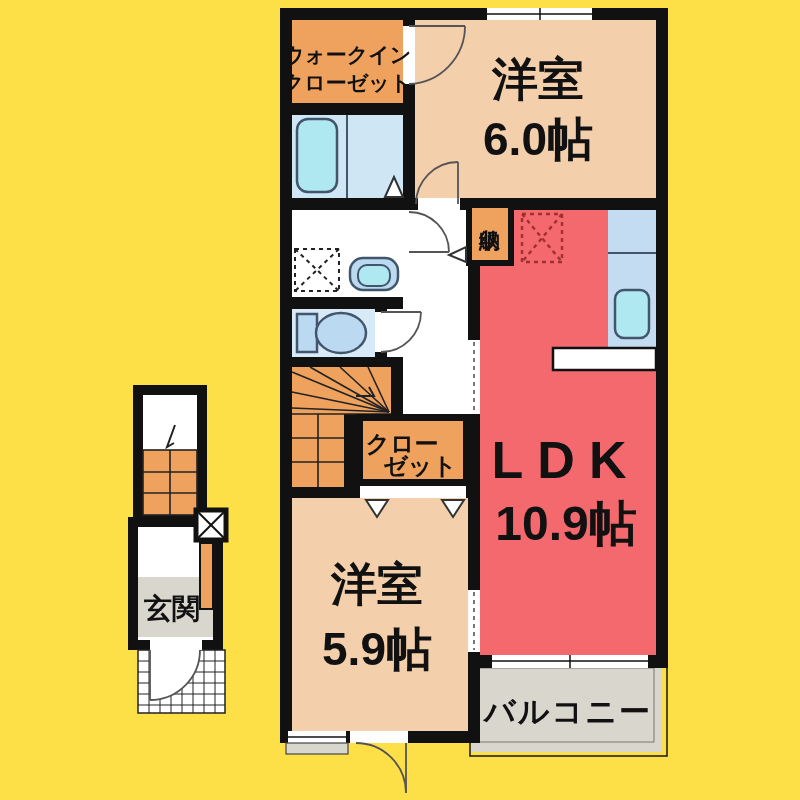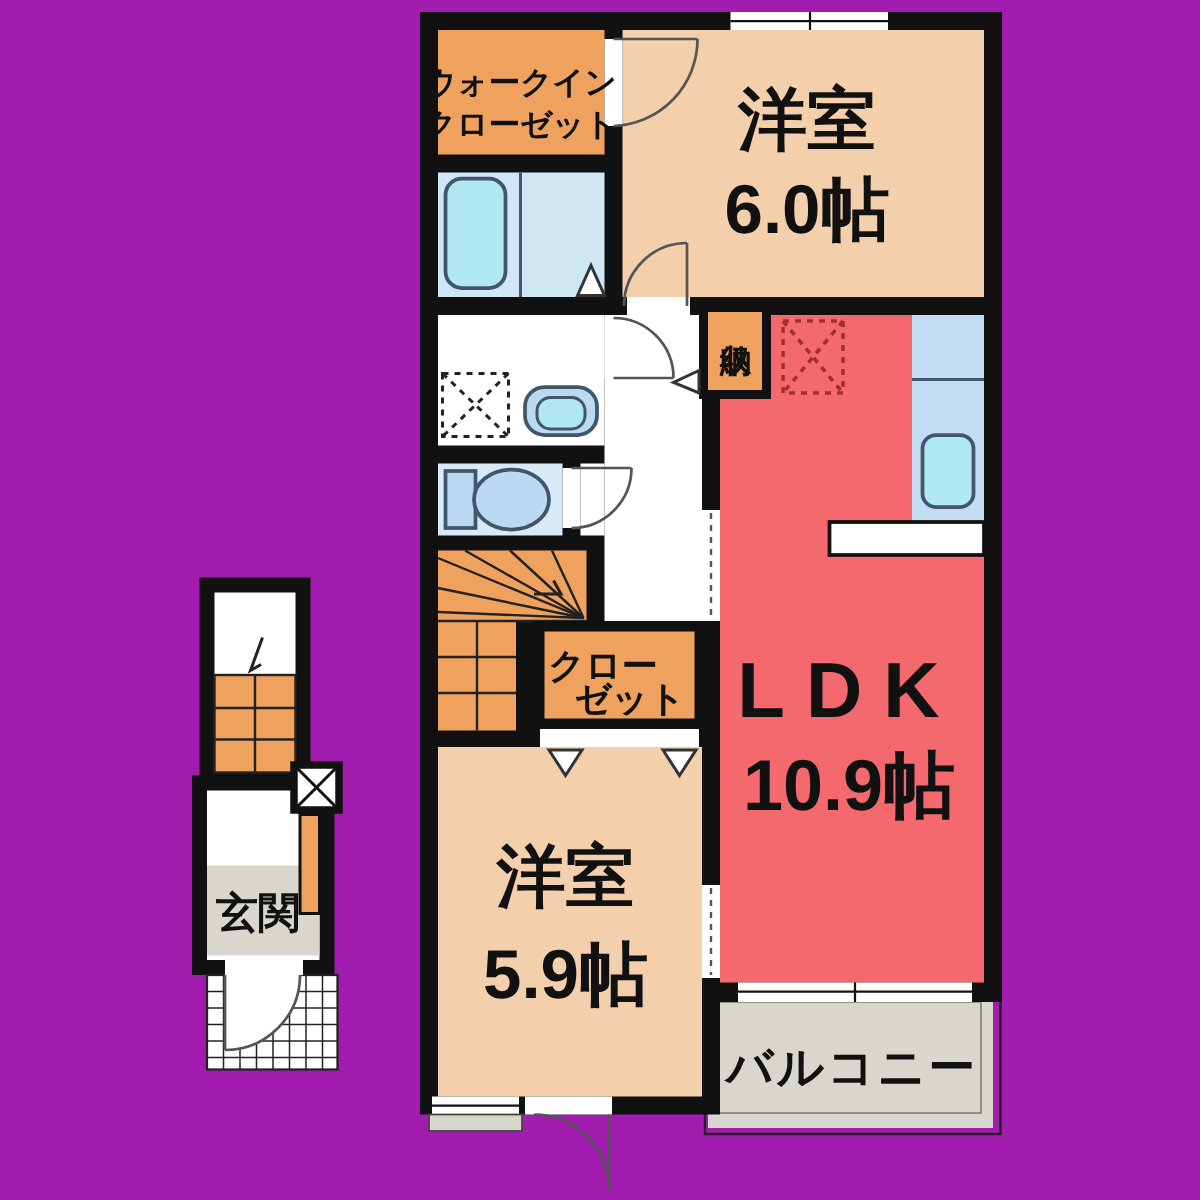--- a/index.html
+++ b/index.html
@@ -1,16 +1,16 @@
 <!DOCTYPE html>
 <html><head>
 <meta charset="utf-8">
 <style>
   html,body{margin:0;padding:0;background:#ffffff;}
-  .stage{width:800px;height:800px;position:relative;background:#a21caf;}
+  .stage{width:800px;height:800px;position:relative;background:#fde047;}
   svg{display:block;}
   text{font-family:"Liberation Sans","DejaVu Sans",sans-serif;font-weight:bold;fill:#111;}
   .lbl-s{font-size:21px;}
   .lbl-m{font-size:24px;}
   .lbl-room{font-size:46px;}
   .lbl-ldk{font-size:52px;letter-spacing:14px;}
   .lbl-ldk-size{font-size:48px;}
   .lbl-balcony{font-size:31px;letter-spacing:2px;}
   .lbl-genkan{font-size:28px;}
   .lbl-store{font-size:21px;writing-mode:vertical-rl;text-orientation:upright;}

